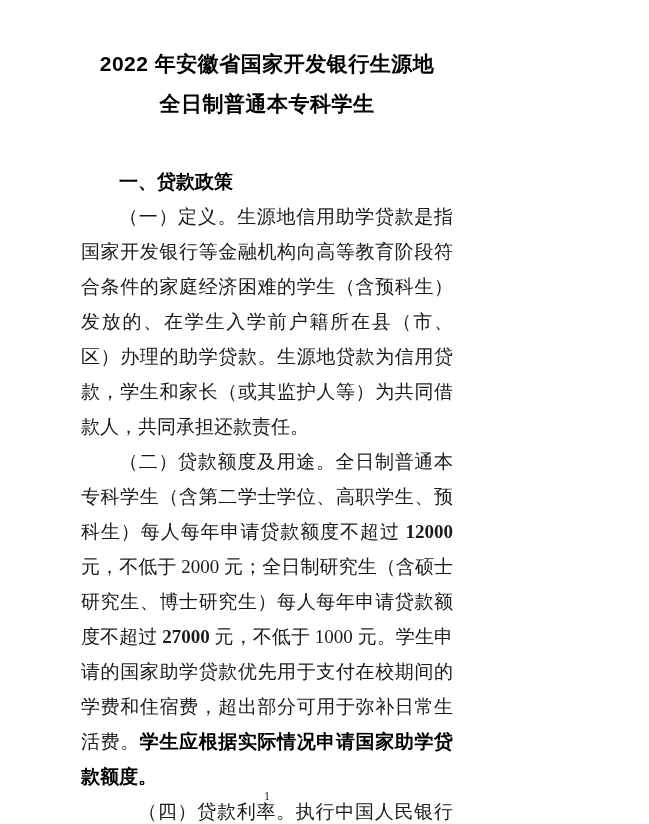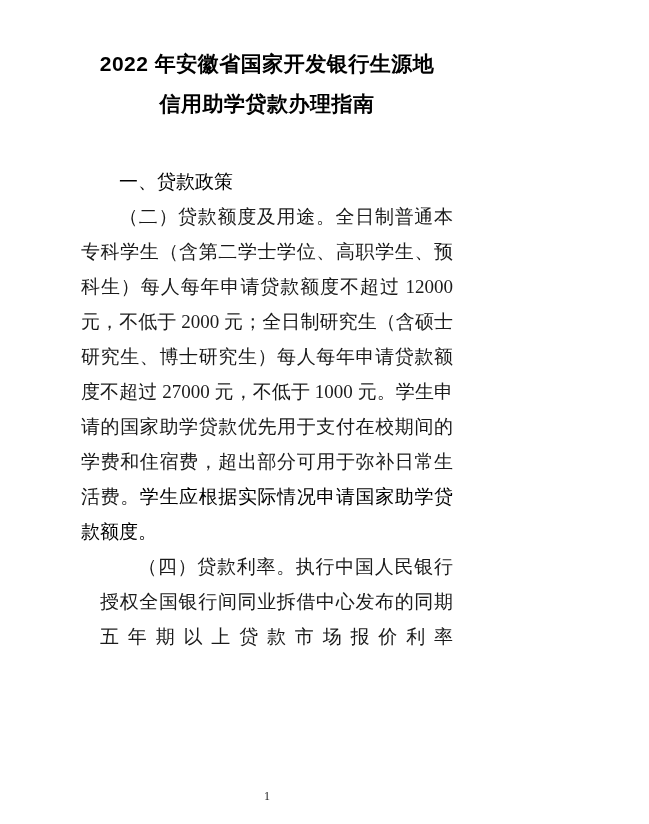--- a/index.html
+++ b/index.html
@@ -45,21 +45,21 @@
     line-height: 35px;
     text-indent: 2em;
     text-align: justify;
     color: #1a1a1a;
   }
   .para.continues {
     text-align-last: justify;
     margin-left: 19px;
   }
   .run.bold {
-    font-weight: 400;
+    font-weight: 700;
   }
   .run.hei {
     font-family: "Liberation Sans", "DejaVu Sans", sans-serif;
     color: #000000;
   }
   .page-footer {
     position: absolute;
     left: 0;
     bottom: 20px;
     width: 100%;
@@ -68,25 +68,26 @@
     line-height: 16px;
     color: #222222;
   }
 </style>
 </head>
 <body>
 
 <div class="page">
   <div class="doc-title">
     <div class="title-line">2022 年安徽省国家开发银行生源地</div>
-    <div class="title-line">信用助学贷款办理指南</div>
+    <div class="title-line">全日制普通本专科学生</div>
   </div>
 
   <div class="doc-body" id="doc-body">
       <p class="sec-heading"><span class="run bold hei">一、贷款政策</span></p>
+      <p class="para"><span class="run">（一）定义。生源地信用助学贷款是指国家开发银行等金融机构向高等教育阶段符合条件的家庭经济困难的学生（含预科生）发放的、在学生入学前户籍所在县（市、区）办理的助学贷款。生源地贷款为信用贷款，学生和家长（或其监护人等）为共同借款人，共同承担还款责任。</span></p>
       <p class="para"><span class="run">（二）贷款额度及用途。全日制普通本专科学生（含第二学士学位、高职学生、预科生）每人每年申请贷款额度不超过 </span><span class="run bold">12000</span><span class="run"> 元，不低于 2000 元；全日制研究生（含硕士研究生、博士研究生）每人每年申请贷款额度不超过 </span><span class="run bold">27000</span><span class="run"> 元，不低于 1000 元。学生申请的国家助学贷款优先用于支付在校期间的学费和住宿费，超出部分可用于弥补日常生活费。</span><span class="run bold hei">学生应根据实际情况申请国家助学贷款额度。</span></p>
       <p class="para continues"><span class="run">（四）贷款利率。执行中国人民银行授权全国银行间同业拆借中心发布的同期五年期以上贷款市场报价利率</span></p>
     </div>
 
   <div class="page-footer">
     <span>1</span>
   </div>
 </div>
 
 </body></html>

